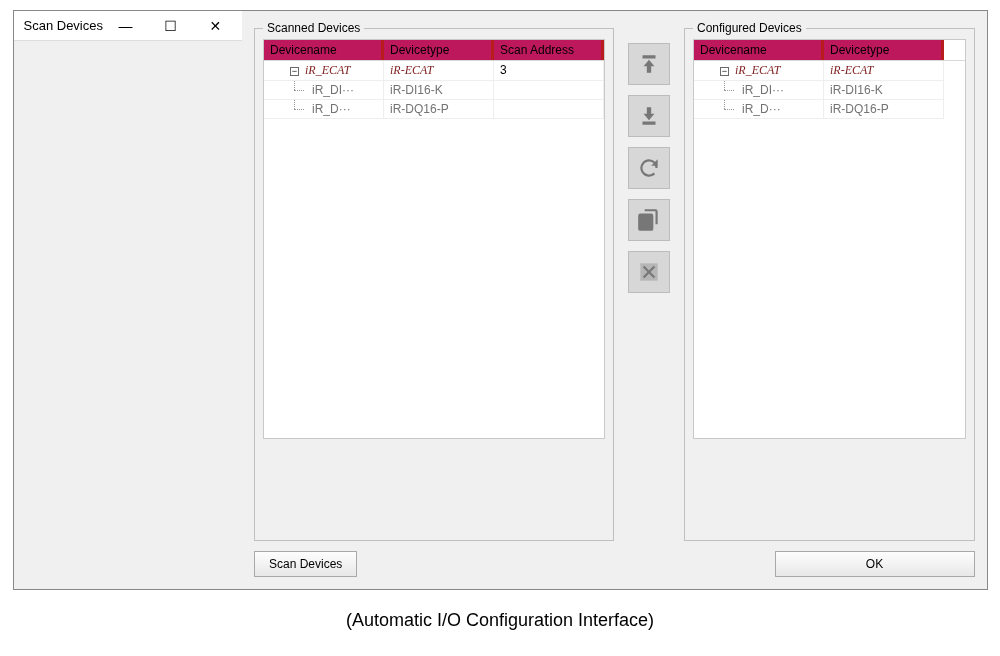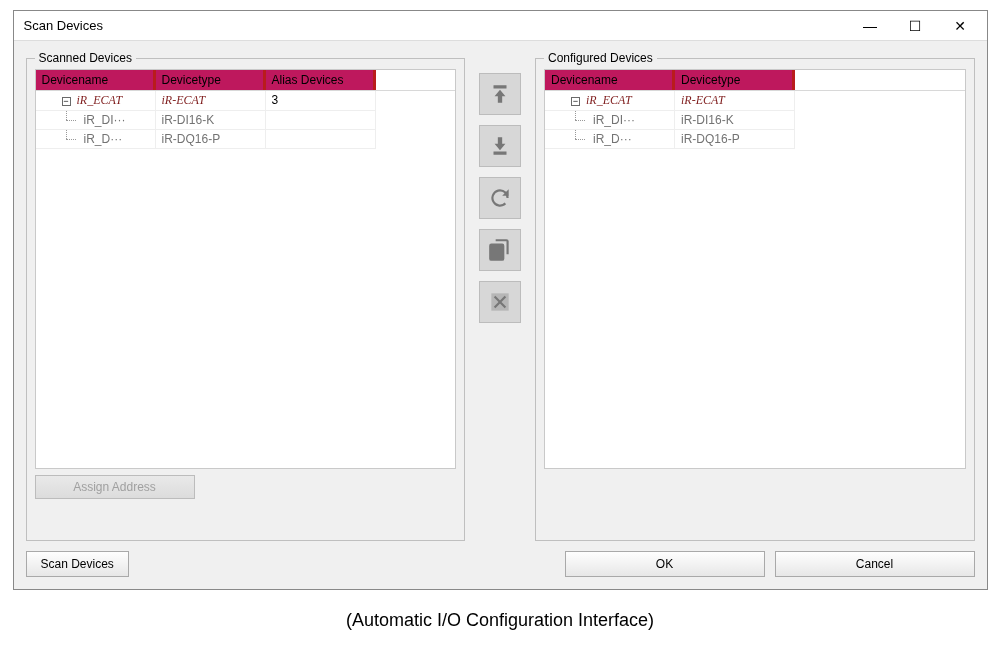--- a/index.html
+++ b/index.html
@@ -11,21 +11,21 @@
     background: #fff;
     color: #000;
   }
   .window {
     width: 975px;
     height: 580px;
     margin: 10px auto 0;
     border: 1px solid #888;
     background: #f0f0f0;
     display: flex;
-    flex-direction: column;
+    flex-direction: row;
   }
   .titlebar {
     height: 30px;
     background: #fff;
     display: flex;
     align-items: center;
     padding: 0 4px 0 10px;
     border-bottom: 1px solid #ddd;
   }
   .titlebar .title { flex: 1; font-size: 13px; }
@@ -122,42 +122,39 @@
 
   <div class="client">
     <div class="cols">
 
       <fieldset class="left">
         <legend>Scanned Devices</legend>
         <div class="treegrid">
           <div class="hdr-row">
             <div class="hdr-cell c1">Devicename</div>
             <div class="hdr-cell c2">Devicetype</div>
-            <div class="hdr-cell c3">Alias Devices</div>
+            <div class="hdr-cell c3">Scan Address</div>
           </div>
           <div class="rows" id="scanned-rows">
               <div class="row">
                 <div class="cell c1 indent1"><span class="expander">−</span><span class="red-it">iR_ECAT</span></div>
                 <div class="cell c2 red-it">iR-ECAT</div>
                 <div class="cell c3">3</div>
               </div>
               <div class="row">
                 <div class="cell c1 indent2"><span class="green">iR_DI···</span></div>
                 <div class="cell c2 green">iR-DI16-K</div>
                 <div class="cell c3"></div>
               </div>
               <div class="row">
                 <div class="cell c1 indent2"><span class="green">iR_D···</span></div>
                 <div class="cell c2 green">iR-DQ16-P</div>
                 <div class="cell c3"></div>
               </div>
             </div>
-        </div>
-        <div class="under-left">
-          <div class="assign-btn">Assign Address</div>
         </div>
       </fieldset>
 
       <div class="btn-col" id="mid-col">
           <div class="sq-btn">
             <svg viewBox="0 0 24 24">
               <path fill="#777" d="M6 4h12v3H6zM12 8l-5 6h3v6h4v-6h3z"></path>
             </svg>
           </div>
           <div class="sq-btn">
@@ -206,19 +203,18 @@
               </div>
             </div>
         </div>
       </fieldset>
     </div>
 
     <div class="footer">
       <div class="btn">Scan Devices</div>
       <div class="right-btns">
         <div class="btn wide">OK</div>
-        <div class="btn wide">Cancel</div>
       </div>
     </div>
   </div>
 </div>
 
 <div class="caption">(Automatic I/O Configuration Interface)</div>
 
 </body></html>

